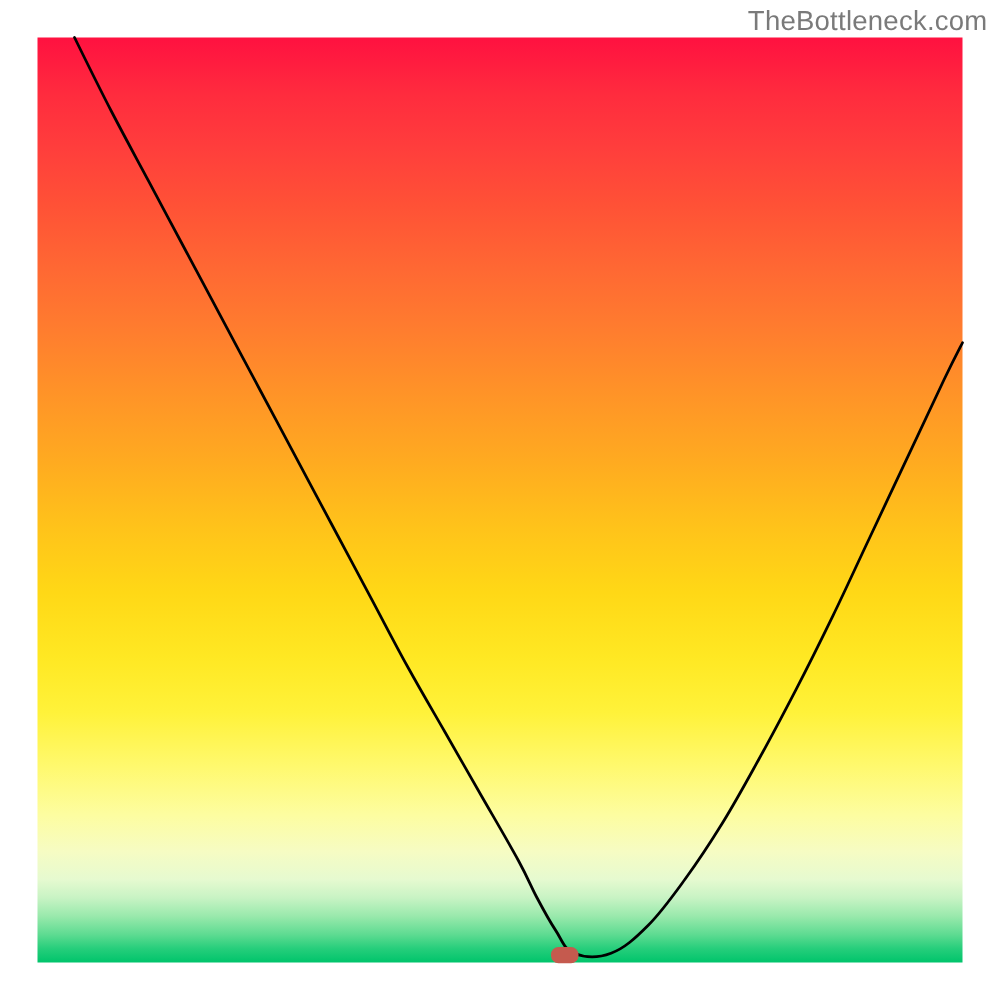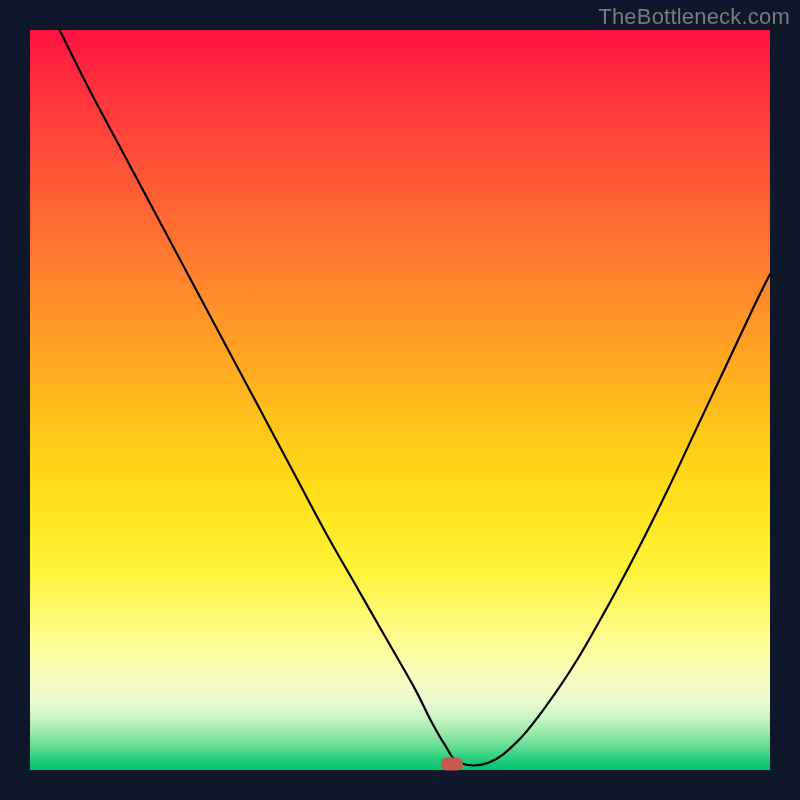--- a/index.html
+++ b/index.html
@@ -10,21 +10,21 @@
     background: #000;
     overflow: hidden;
     font-family: Arial, Helvetica, sans-serif;
   }
   .frame {
     position: absolute;
     left: 0;
     top: 0;
     width: 800px;
     height: 800px;
-    background: #0f172a;
+    background: #ffffff;
   }
   .plot {
     position: absolute;
     left: 30px;
     top: 30px;
     width: 740px;
     height: 740px;
     
     background: linear-gradient(
       to bottom,

